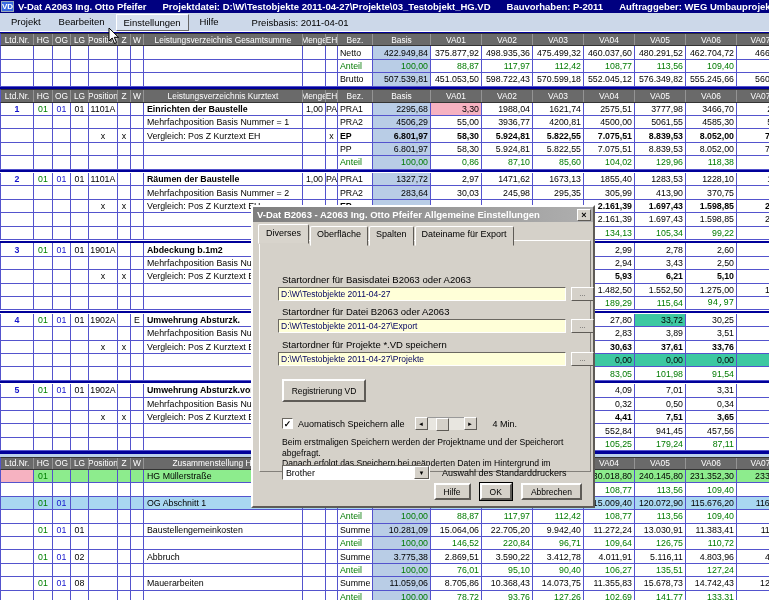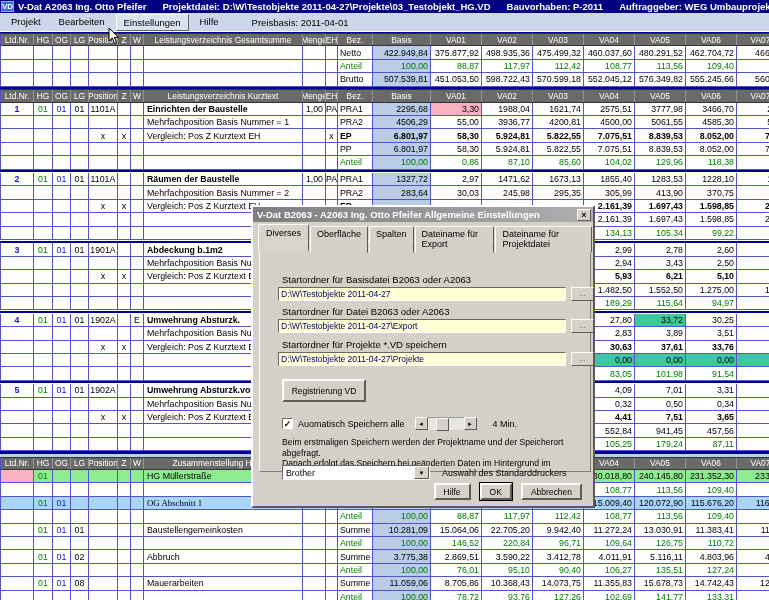--- a/index.html
+++ b/index.html
@@ -518,21 +518,21 @@
         <div class="tc tl" style="width: 159px;"></div>
         <div class="tc num" style="width: 23px;"></div>
         <div class="tc cc" style="width: 12px;"></div>
         <div class="tc bz grn" style="width: 35px;"></div>
         <div class="tc num basis grn" style="width: 58px;"></div>
         <div class="tc num grn" style="width: 51px;"></div>
         <div class="tc num grn" style="width: 51px;"></div>
         <div class="tc num grn" style="width: 51px;"></div>
         <div class="tc num grn" style="width: 51px;">189,29</div>
         <div class="tc num grn" style="width: 51px;">115,64</div>
-        <div class="tc num grn" style="width: 51px;">94,97</div>
+        <div class="tc num grn" style="width: 51px; font-family: Liberation Mono, monospace;">94,97</div>
         <div class="tc num grn" style="width: 48px;">9</div>
       </div>
       <div class="sep" style="top: 311px;"></div>
       <div class="trow" style="top: 313.8px;">
         <div class="tc cc col0" style="width: 33px;">4</div>
         <div class="tc cc col1" style="width: 19px;">01</div>
         <div class="tc cc col2" style="width: 18px;">01</div>
         <div class="tc cc col3" style="width: 18px;">01</div>
         <div class="tc cc col4" style="width: 29px;">1902A</div>
         <div class="tc cc col5" style="width: 13px;"></div>
@@ -806,21 +806,21 @@
         <div class="tc num grn" style="width: 48px;">11</div>
       </div>
       <div class="trow rc-og" style="top: 496.8px;">
         <div class="tc cc col0" style="width: 33px;"></div>
         <div class="tc cc col1" style="width: 19px;">01</div>
         <div class="tc cc col2" style="width: 18px;">01</div>
         <div class="tc cc col3" style="width: 18px;"></div>
         <div class="tc cc col4" style="width: 29px;"></div>
         <div class="tc cc col5" style="width: 13px;"></div>
         <div class="tc cc col6" style="width: 13px;"></div>
-        <div class="tc tl" style="width: 159px; font-family: Liberation Serif, serif;">OG Abschnitt 1</div>
+        <div class="tc tl" style="width: 159px;">OG Abschnitt 1</div>
         <div class="tc num" style="width: 23px;"></div>
         <div class="tc cc" style="width: 12px;"></div>
         <div class="tc bz" style="width: 35px;"></div>
         <div class="tc num basis" style="width: 58px;"></div>
         <div class="tc num" style="width: 51px;"></div>
         <div class="tc num" style="width: 51px;"></div>
         <div class="tc num" style="width: 51px;"></div>
         <div class="tc num ogbg" style="width: 51px;">115.009,40</div>
         <div class="tc num ogbg" style="width: 51px;">120.072,90</div>
         <div class="tc num ogbg" style="width: 51px;">115.676,20</div>
@@ -1000,21 +1000,20 @@
   <div id="dialog">
     <div id="dlg-titlebar">
       <span>V-Dat B2063 - A2063  Ing. Otto Pfeifer   Allgemeine Einstellungen</span>
     </div>
     <div id="dlg-close">×</div>
     <div id="dlg-tabs">
         <span class="tab active">Diverses</span>
         <span class="tab">Oberfläche</span>
         <span class="tab">Spalten</span>
         <span class="tab">Dateiname für Export</span>
-        <span class="tab">Dateiname für Projektdatei</span>
       </div>
     <div id="dlg-frame">
       <div id="dlg-fields">
           <div class="fld-label" style="top: 33px;">Startordner für Basisdatei B2063 oder A2063</div>
           <input class="fld-input" value="D:\W\Testobjekte 2011-04-27" style="top: 46px;">
           <div class="fld-browse" style="top: 46px;">...</div>
           <div class="fld-label" style="top: 65px;">Startordner für Datei B2063 oder A2063</div>
           <input class="fld-input" value="D:\W\Testobjekte 2011-04-27\Export" style="top: 78px;">
           <div class="fld-browse" style="top: 78px;">...</div>
           <div class="fld-label" style="top: 98px;">Startordner für Projekte  *.VD speichern</div>

